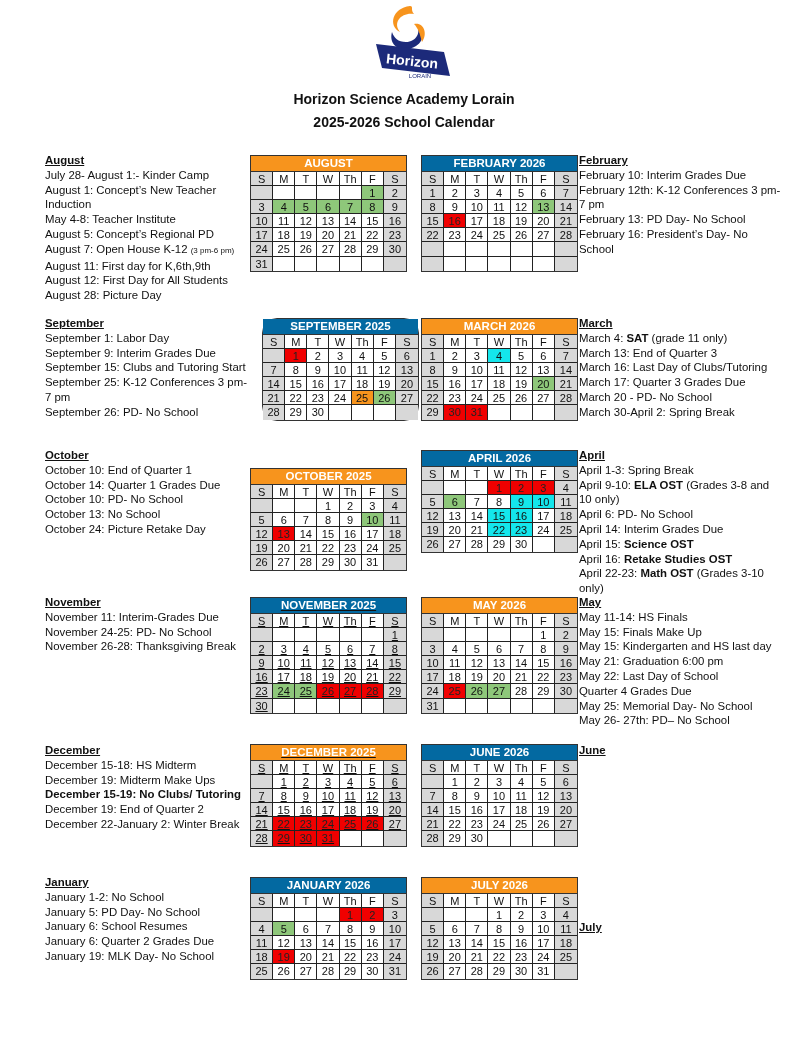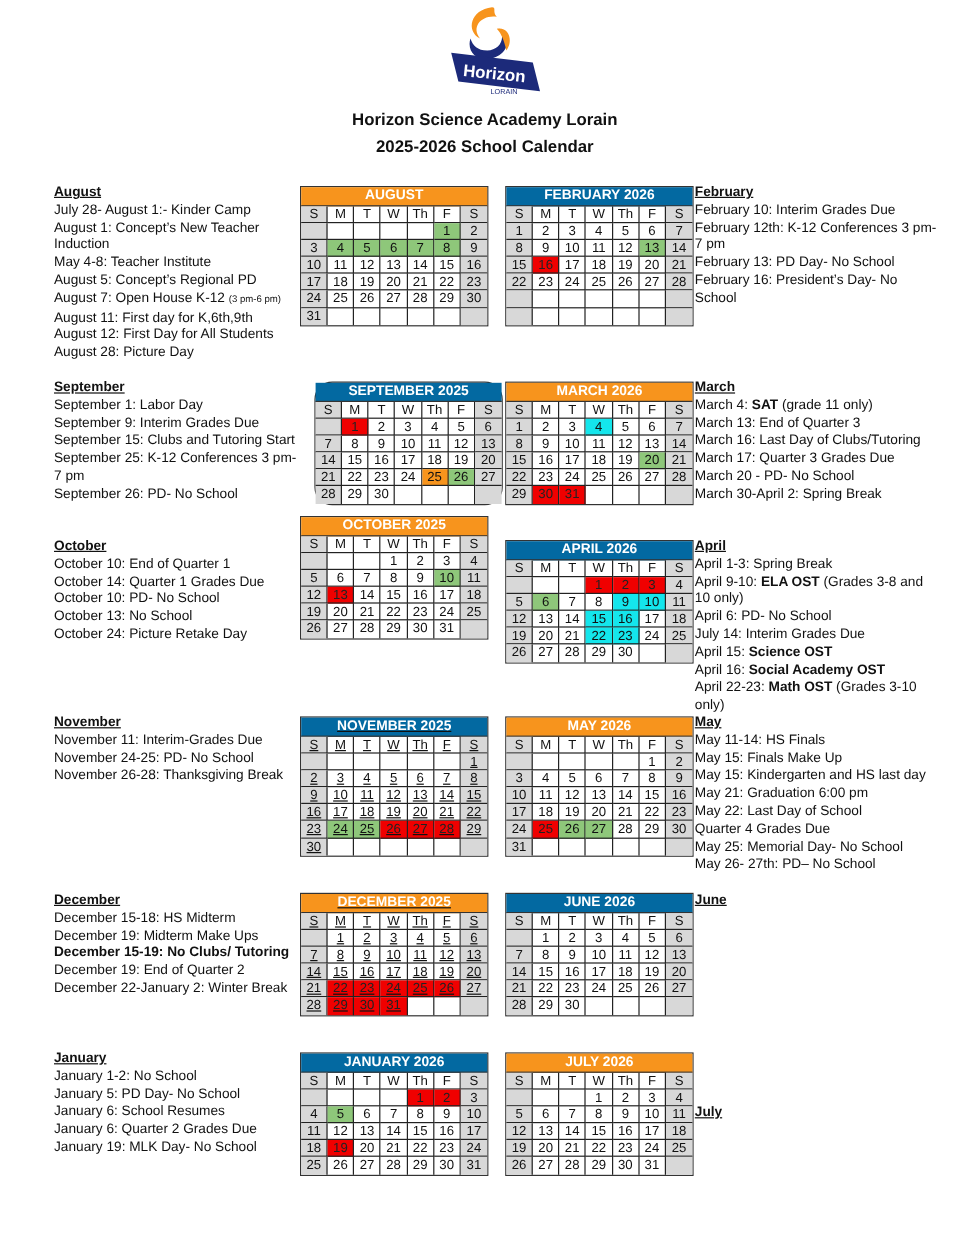--- a/index.html
+++ b/index.html
@@ -105,23 +105,23 @@
       <div class="event">March 16: Last Day of Clubs/Tutoring</div>
       <div class="event">March 17: Quarter 3 Grades Due</div>
       <div class="event">March 20 - PD- No School</div>
       <div class="event">March 30-April 2: Spring Break</div>
     </div>
     <div class="section-list" style="left: 579px; top: 448px;">
       <div class="section-head">April</div>
       <div class="event">April 1-3: Spring Break</div>
       <div class="event">April 9-10: <b>ELA OST</b> (Grades 3-8 and 10 only)</div>
       <div class="event">April 6: PD- No School</div>
-      <div class="event">July 14: Interim Grades Due</div>
+      <div class="event">April 14: Interim Grades Due</div>
       <div class="event">April 15: <b>Science OST</b></div>
-      <div class="event">April 16: <b>Social Academy OST</b></div>
+      <div class="event">April 16: <b>Retake Studies OST</b></div>
       <div class="event">April 22-23: <b>Math OST</b> (Grades 3-10 only)</div>
     </div>
     <div class="section-list" style="left: 579px; top: 595px;">
       <div class="section-head">May</div>
       <div class="event">May 11-14: HS Finals</div>
       <div class="event">May 15: Finals Make Up</div>
       <div class="event">May 15: Kindergarten and HS last day</div>
       <div class="event">May 21: Graduation 6:00 pm</div>
       <div class="event">May 22: Last Day of School</div>
       <div class="event">Quarter 4 Grades Due</div>
@@ -230,21 +230,21 @@
         <div class="cell wk">27</div>
         <div class="cell wk" style="border-bottom: none;">28</div>
         <div class="cell" style="border-bottom: none;">29</div>
         <div class="cell" style="border-bottom: none;">30</div>
         <div class="cell" style="border-bottom: none;"></div>
         <div class="cell" style="border-bottom: none;"></div>
         <div class="cell" style="border-bottom: none;"></div>
         <div class="cell wk" style="border-bottom: none;"></div>
       </div>
     </div>
-    <div class="cal" style="left: 250px; top: 430px;">
+    <div class="cal" style="left: 250px; top: 468px;">
       <div class="cal-head orange">OCTOBER 2025</div>
       <div class="grid">
         <div class="cell dow wk">S</div>
         <div class="cell dow">M</div>
         <div class="cell dow">T</div>
         <div class="cell dow">W</div>
         <div class="cell dow">Th</div>
         <div class="cell dow">F</div>
         <div class="cell dow wk">S</div>
         <div class="cell wk"></div>

